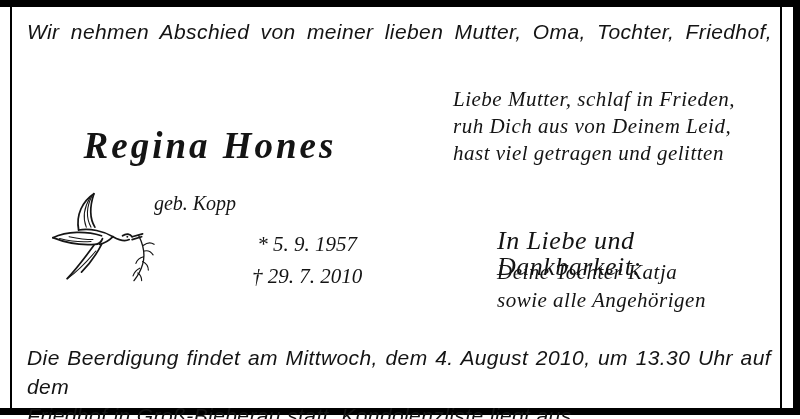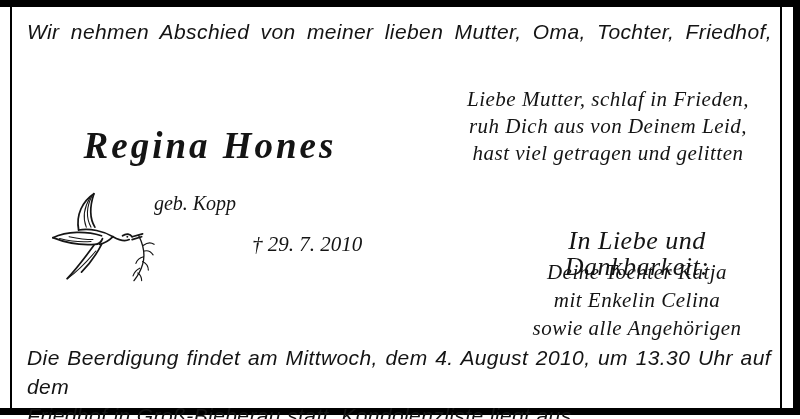--- a/index.html
+++ b/index.html
@@ -19,21 +19,20 @@
   .frame-right { position:absolute; left:780px; top:7px; width:2px; height:401px; background:#000; }
 
   .hand {
     font-family: "Liberation Sans", sans-serif;
     font-style: italic;
     letter-spacing: 0.4px;
   }
   .script {
     font-family: "Liberation Serif", serif;
     font-style: italic;
-    text-align: center;
   }
 
   .intro {
     position: absolute; left: 27px; top: 17px; width: 745px;
     font-size: 21px; line-height: 30px;
   }
   .justify-full { text-align: justify; text-align-last: justify; }
 
   .name-block {
     position: absolute; left: 30px; top: 118px; width: 360px;
@@ -88,20 +87,21 @@
 <div class="verse script">
   <div>Liebe Mutter, schlaf in Frieden,</div>
   <div>ruh Dich aus von Deinem Leid,</div>
   <div>hast viel getragen und gelitten</div>
 </div>
 
 <div class="name-block script">Regina Hones</div>
 <div class="maiden script">geb. Kopp</div>
 
 <div class="dates script">
+  <div>* 5. 9. 1957</div>
   <div>† 29. 7. 2010</div>
 </div>
 
 <div class="dove">
   <svg viewBox="0 0 110 105" xmlns="http://www.w3.org/2000/svg" fill="none" stroke="#151515" stroke-width="1.8" stroke-linecap="round">
 
     <path d="M46,3 C34,11 27,25 30,41"></path>
     <path d="M46,3 C42,15 41,28 47,38"></path>
     <path d="M42,7 C36,17 34,28 38,38" stroke-width="1.1"></path>
     <path d="M44,5 C39,15 37,27 43,38" stroke-width="1.1"></path>
@@ -129,20 +129,19 @@
     <path d="M97,74 C101,76 103,79 103,83" stroke-width="1.2"></path>
     <path d="M94,81 C90,83 88,86 87,89" stroke-width="1.2"></path>
     <path d="M92,86 C95,88 96,91 96,94" stroke-width="1.2"></path>
   </svg>
 </div>
 
 <div class="closing script">In Liebe und Dankbarkeit:</div>
 
 <div class="mourners script">
   <div>Deine Tochter Katja</div>
-  <div>mit Enkelin Celina</div>
   <div>sowie alle Angehörigen</div>
 </div>
 
 <div class="funeral hand">
   <div class="justify-full">Die Beerdigung findet am Mittwoch, dem 4. August 2010, um 13.30 Uhr auf dem</div>
   <div>Friedhof in Groß-Bieberau statt. Kondolenzliste liegt aus.</div>
 </div>
 
 </body></html>

